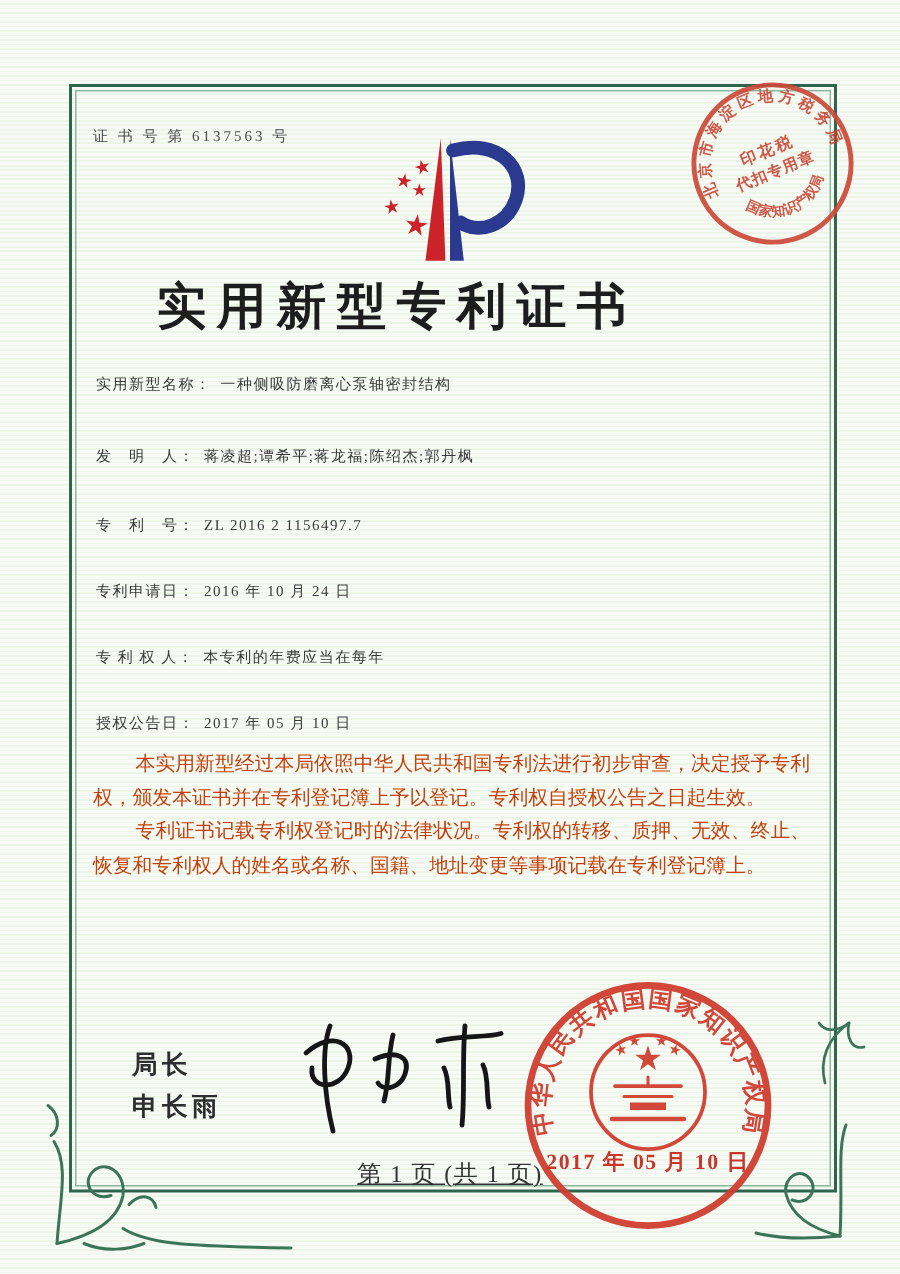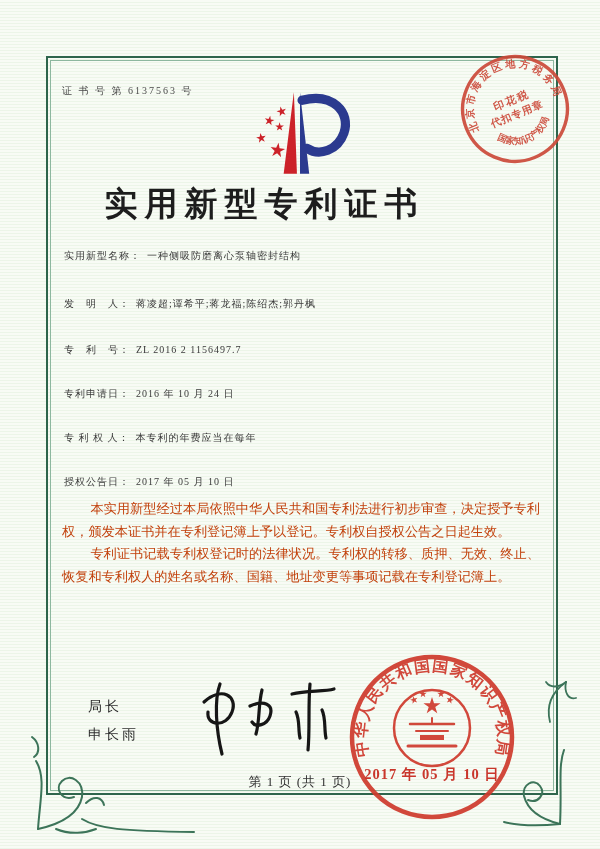--- a/index.html
+++ b/index.html
@@ -15,25 +15,25 @@
   .abs{position:absolute;}
   .certno{left:62px;top:84px;font-size:10px;letter-spacing:2px;color:#4a4a4a;}
   .title{left:0;top:182px;width:529px;text-align:center;font-size:33px;
          font-weight:bold;letter-spacing:7px;color:#1d1d1d;}
   .field{left:64px;width:480px;font-size:10px;color:#3a3a3a;white-space:nowrap;}
   .field .lab{letter-spacing:1px;}
   .field .val{margin-left:6px;letter-spacing:1px;}
   .bodytext{left:62px;top:498px;width:478px;font-size:13.2px;line-height:22.6px;
             color:#c2410c;text-align:justify;}
   .bodytext p{margin:0;text-indent:2.15em;}
-  .director{left:88px;font-size:14px;font-weight:normal;color:#2e2e2e;letter-spacing:3px;}
+  .director{left:88px;font-size:17px;font-weight:bold;color:#2e2e2e;letter-spacing:3px;}
   .sealdate{left:346px;top:765px;width:172px;text-align:center;color:#c9362b;
             font-weight:bold;font-size:14.5px;letter-spacing:1px;z-index:6;}
-  .footer{left:0;top:773px;width:600px;text-align:center;font-size:13px;
-          color:#333;letter-spacing:1px;}
+  .footer{left:0;top:773px;width:600px;text-align:center;font-size:16px;
+          color:#333;letter-spacing:1px;text-decoration:underline;}
   svg{position:absolute;overflow:visible;}
   .stamp{left:452px;top:46px;transform:rotate(-22deg);opacity:.92;z-index:4;}
   .seal{left:342px;top:650px;opacity:.93;z-index:5;}
   .sig{left:192px;top:672px;z-index:3;}
   .orn{z-index:1;}
 </style>
 </head>
 <body>
 
 <div class="frame">

